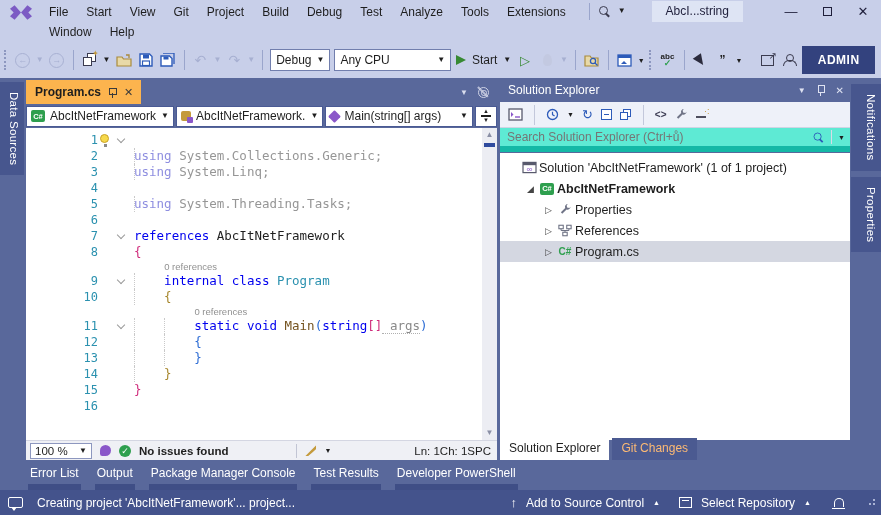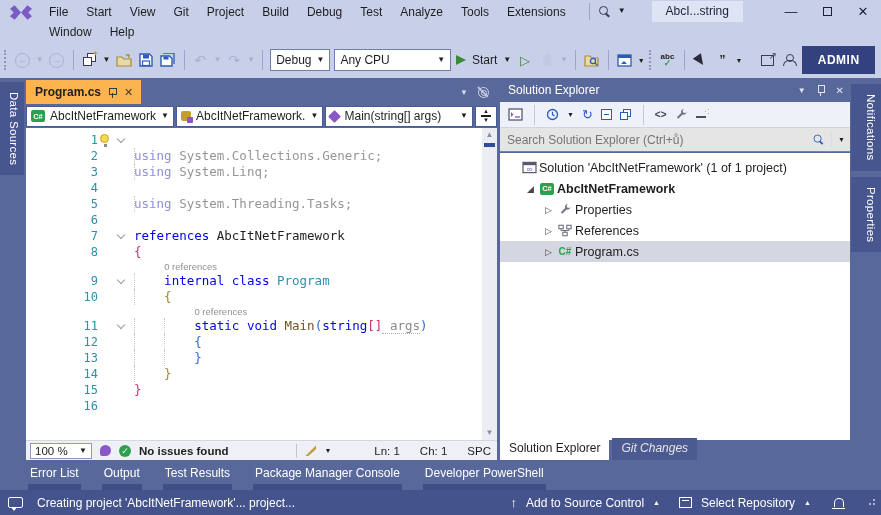--- a/index.html
+++ b/index.html
@@ -111,21 +111,21 @@
 
   .estatus{ position:absolute; left:0; top:362px; width:471px; height:20px; background:#EFF0F5; border-top:1px solid #d4d6e2;
             display:flex; align-items:center; gap:8px; padding:0 6px 0 4px; font-size:11.5px; }
   .zoom-combo{ background:#fff; border:1px solid #8d97bf; height:16px; width:62px; display:flex; align-items:center; padding:0 4px; gap:4px; }
   .zoom-combo .lbl{ flex:1; }
   .health-ic{ width:11px; height:11px; background:#8A57C9; border-radius:50% 50% 50% 20%; }
   .okcirc{ width:12px; height:12px; background:#2E9F4E; border-radius:50%; color:#fff; font-size:9px; display:flex; align-items:center; justify-content:center; }
   .estatus .msg{ font-weight:bold; }
   .vsep{ width:1px; height:14px; background:#c2c5d4; }
   .broom{ width:11px; height:11px; background:#C49A3C; clip-path:polygon(0 100%, 45% 55%, 100% 0, 100% 35%, 60% 70%, 25% 100%); }
-  .estat-right{ margin-left:auto; display:flex; gap:20px; }
+  .estat-right{ margin-left:auto; display:flex; }
 
   
   .sepanel{ position:absolute; left:500px; top:0; width:350px; height:382px; }
   .se-header{ height:24px; display:flex; align-items:center; color:#fff; padding:0 6px 0 8px; }
   .se-header .hicons{ margin-left:auto; display:flex; gap:11px; align-items:center; color:#dfe3f2; font-size:10px; }
   .pin-w{ position:relative; width:8px; height:11px; }
   .pin-w::before{ content:""; position:absolute; left:1px; top:0; width:5px; height:6px; border:1.3px solid #dfe3f2; }
   .pin-w::after{ content:""; position:absolute; left:3.2px; top:7px; width:1.3px; height:4px; background:#dfe3f2; }
   .se-toolbar{ height:26px; background:#EEF1F9; display:flex; align-items:center; gap:8px; padding:0 8px; border-bottom:1px solid #d0d4e4; }
   .se-toolbar .tsep{ background:#c3c8db; }
@@ -133,37 +133,37 @@
   .sq-ic{ width:11px; height:11px; border:1.3px solid #2D5BB9; position:relative; background:#fff; }
   .sq-ic::after{ content:""; position:absolute; left:2px; top:4px; width:5px; height:1.4px; background:#2D5BB9; }
   .sq2-ic{ width:12px; height:12px; position:relative; }
   .sq2-ic i{ position:absolute; width:8px; height:8px; border:1.3px solid #2D5BB9; background:#fff; }
   .sq2-ic i:nth-child(1){ left:3px; top:0; }
   .sq2-ic i:nth-child(2){ left:0; top:3px; }
   .code-gl{ font-size:10px; font-weight:bold; color:#3E3E55; }
   .uline-ic{ width:12px; height:10px; position:relative; }
   .uline-ic::before{ content:""; position:absolute; left:0; bottom:2px; width:10px; height:1.6px; background:#4E4E5E; }
   .uline-ic::after{ content:"·:"; position:absolute; right:-2px; top:-4px; color:#C49A3C; font-size:9px; }
-  .se-search{ height:24px; background:#e5e5e5; border-bottom:1px solid #14b8a6; display:flex; align-items:center; padding:0 5px 0 7px; gap:6px; }
+  .se-search{ height:24px; background:#5eead4; border-bottom:6px solid #14b8a6; display:flex; align-items:center; padding:0 5px 0 7px; gap:6px; }
   .se-search input{ flex:1; border:none; outline:none; font-family:"Liberation Sans", sans-serif; font-size:12px; color:#5a5a6a; background:transparent; }
   .se-search .mag{ color:#2D5BB9; transform:scale(.9); }
   .se-search .vsep{ background:#d8dbe6; }
   .se-tree{ position:absolute; left:0; top:75px; width:350px; height:287px; background:#fff; padding-top:4px; }
   .tree-row{ height:21px; display:flex; align-items:center; font-size:12.5px; }
   .tree-row.sel{ background:#D4D7E1; }
   .expander{ width:13px; flex:none; text-align:center; font-size:9px; color:#454545; }
   .t-icon{ width:20px; flex:none; display:flex; justify-content:center; align-items:center; }
   .cs-file{ color:#2E9F4E; font-weight:bold; font-size:10px; }
   .se-tabs{ position:absolute; left:0; top:360px; height:22px; display:flex; }
   .se-tab{ padding:3px 9px 4px; margin-right:3px; }
   .se-tab.active{ background:#fff; color:#1e1e1e; }
-  .se-tab.inactive{ background:#4B5A91; color:#e5e5e5;font-style:italic; }
-
-  
-  .bottom-tabs{ position:absolute; left:0; top:460px; width:881px; height:30px; display:flex; gap:21px; padding-left:28px; }
+  .se-tab.inactive{ background:#4B5A91; color:#fdba74; }
+
+  
+  .bottom-tabs{ position:absolute; left:0; top:460px; width:881px; height:30px; display:flex; gap:14px; padding-left:28px; }
   .btab{ display:flex; flex-direction:column; justify-content:space-between; color:#fff; }
   .btab .lab{ padding:6px 2px 0; }
   .btab .bar{ height:6px; background:#3F4E86; }
 
   
   .statusbar{ position:absolute; left:0; top:490px; width:881px; height:25px; background:#44538C; color:#fff;
               display:flex; align-items:center; padding:0 6px 0 8px; gap:8px; }
   .bubble{ position:relative; width:15px; height:11px; border:1.4px solid #fff; border-radius:2px; }
   .bubble::after{ content:""; position:absolute; left:2px; bottom:-4px; width:0; height:0; border-left:3px solid transparent; border-right:3px solid transparent; border-top:4px solid #fff; }
   .sb-right{ margin-left:auto; display:flex; align-items:center; gap:9px; }
@@ -525,25 +525,25 @@
   <div class="bottom-tabs" id="bottomTabs">
       <span class="btab">
         <span class="lab">Error List</span>
         <span class="bar"></span>
       </span>
       <span class="btab">
         <span class="lab">Output</span>
         <span class="bar"></span>
       </span>
       <span class="btab">
+        <span class="lab">Package Manager Console</span>
+        <span class="bar"></span>
+      </span>
+      <span class="btab">
         <span class="lab">Test Results</span>
-        <span class="bar"></span>
-      </span>
-      <span class="btab">
-        <span class="lab">Package Manager Console</span>
         <span class="bar"></span>
       </span>
       <span class="btab">
         <span class="lab">Developer PowerShell</span>
         <span class="bar"></span>
       </span>
     </div>
 
   <div class="statusbar">
     <span class="bubble"></span>

